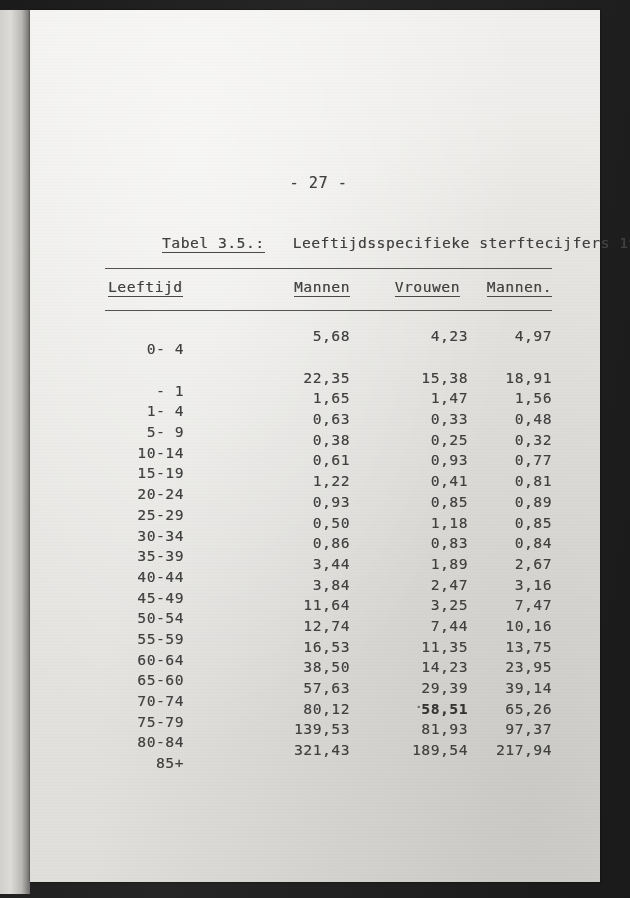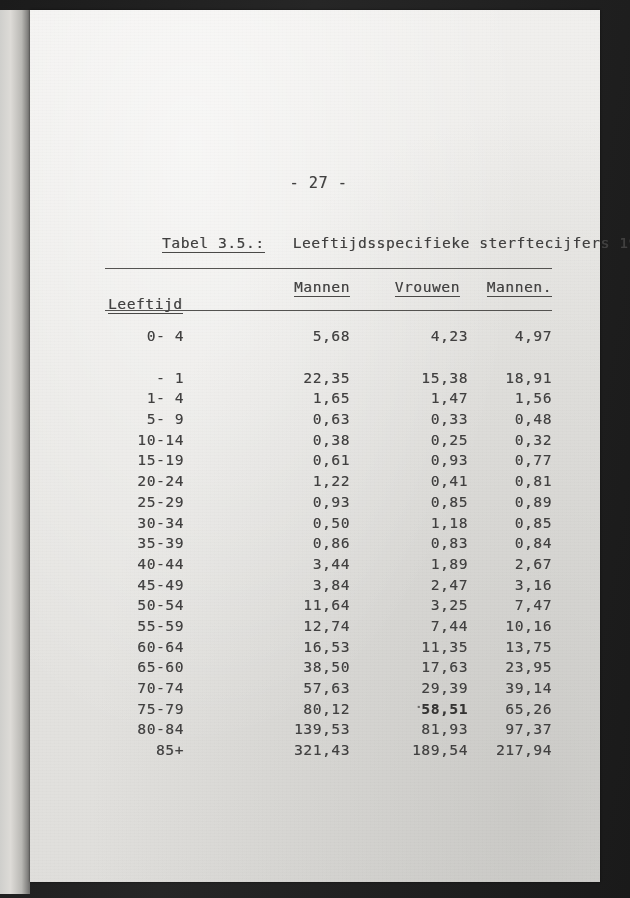--- a/index.html
+++ b/index.html
@@ -124,21 +124,21 @@
   }
   .col-head {
     position: absolute;
     font-size: 14.5px;
     white-space: pre;
   }
   .col-head span {
     border-bottom: 1px solid #4a4947;
     padding-bottom: 1px;
   }
-  .ch-leeftijd { left: 78px; margin-top: 17px; }
+  .ch-leeftijd { left: 78px; }
   .ch-mannen   { left: 228px; width: 92px; text-align: right; }
   .ch-vrouwen  { left: 338px; width: 92px; text-align: right; }
   .ch-totaal   { left: 448px; width: 74px; text-align: right; }
 
   #rows {
     position: absolute;
     top: 60px;
     left: 0;
     width: 570px;
   }
@@ -147,21 +147,21 @@
     height: 20.7px;
     font-size: 14.5px;
   }
   .row.gap-after { margin-bottom: 21px; }
 
   .cell {
     position: absolute;
     top: 0;
     white-space: pre;
   }
-  .c-age    { left: 78px; width: 76px; text-align: right; }
+  .c-age    { left: 78px; width: 76px; text-align: right; margin-top: 13px; }
   .c-men    { left: 214px; width: 106px; text-align: right; }
   .c-women  { left: 332px; width: 106px; text-align: right; }
   .c-total  { left: 436px; width: 86px; text-align: right; }
 
   
   .overstruck {
     position: relative;
     font-weight: bold;
     color: #353433;
   }
@@ -291,21 +291,21 @@
           </div>
           <div class="row tw">
             <div class="cell c-age">60-64</div>
             <div class="cell c-men">16,53</div>
             <div class="cell c-women">11,35</div>
             <div class="cell c-total">13,75</div>
           </div>
           <div class="row tw">
             <div class="cell c-age">65-60</div>
             <div class="cell c-men">38,50</div>
-            <div class="cell c-women">17,63</div>
+            <div class="cell c-women">14,23</div>
             <div class="cell c-total">23,95</div>
           </div>
           <div class="row tw">
             <div class="cell c-age">70-74</div>
             <div class="cell c-men">57,63</div>
             <div class="cell c-women">29,39</div>
             <div class="cell c-total">39,14</div>
           </div>
           <div class="row tw">
             <div class="cell c-age">75-79</div>

